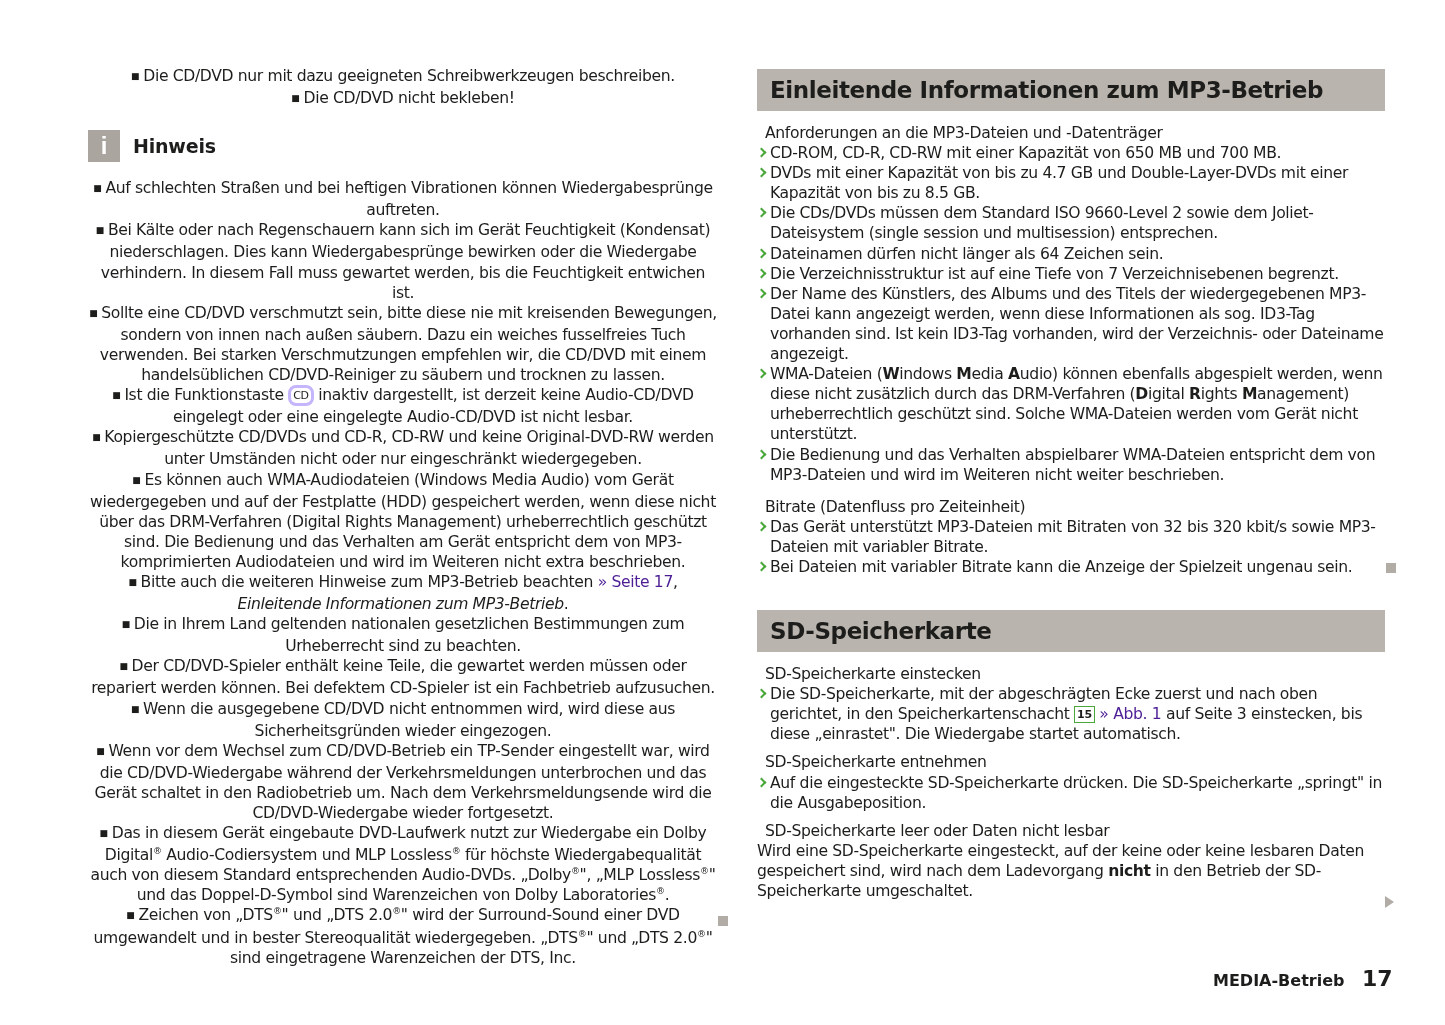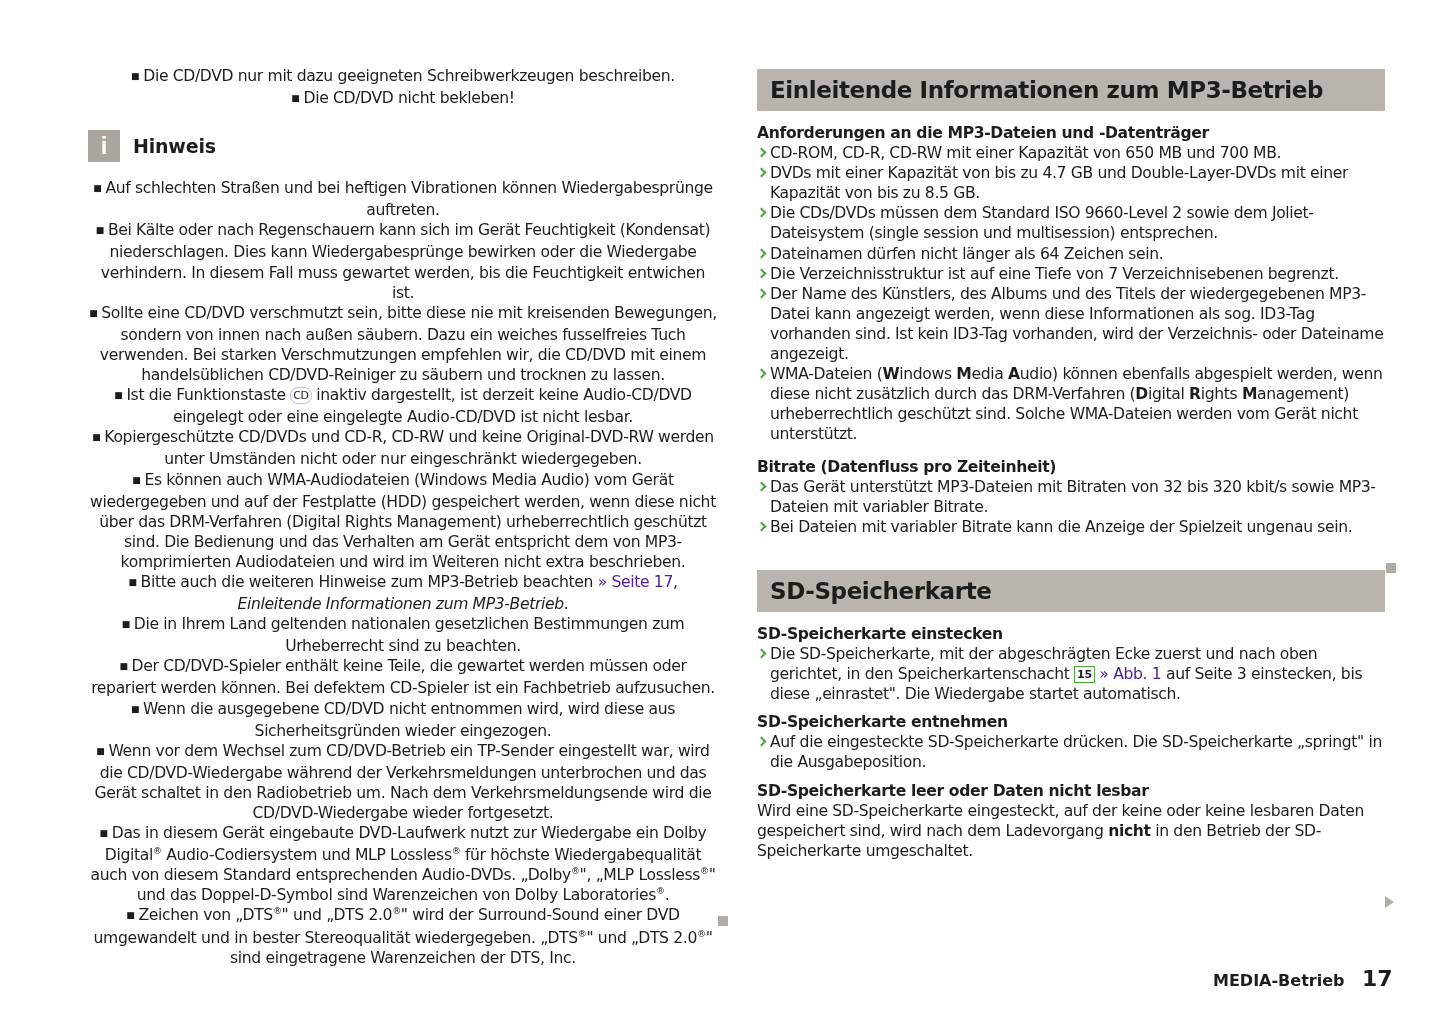--- a/index.html
+++ b/index.html
@@ -10,26 +10,26 @@
   .right { left: 757px; width: 628px; }
   p { margin: 0; }
   .bul::before { content: "\25A0"; font-size: 9px; position: relative; top: -2px; margin-right: 4px; }
   .hinweis { display: flex; align-items: center; margin: 20px 0 16px 0; }
   .hinweis .ibox { width: 32px; height: 32px; background: #aaa59e; color: #fff; display: flex;
                    align-items: center; justify-content: center; font-weight: bold; font-size: 24px;
                    font-family: "Liberation Sans", sans-serif; }
   .hinweis .ititle { margin-left: 13px; font-weight: bold; font-size: 19px; letter-spacing: -0.2px; }
   .link { color: #4c1d95; }
   .ital { font-style: italic; }
-  .cd-key { display: inline-block; border: 1px solid #c4b5fd; border-radius: 8px; font-size: 11px;
+  .cd-key { display: inline-block; border: 3px solid #c4b5fd; border-radius: 8px; font-size: 11px;
             line-height: 13px; padding: 1px 2px; vertical-align: 1px; }
   .end-mark { display: inline-block; width: 10px; height: 10px; background: #b1aca6; position: absolute; }
   .sec-head { background: #b9b4ae; height: 42px; display: flex; align-items: center; padding-left: 13px;
               font-weight: bold; font-size: 23px; letter-spacing: -0.4px; margin-bottom: 12px; }
-  .sub { font-weight: bold; margin-top: 8px; }
+  .sub { font-weight: normal; margin-top: 8px; margin-left: 8px; }
   .sub.first { margin-top: 0; }
   .arr { position: relative; padding-left: 13px; }
   .arr::before { content: ""; position: absolute; left: 1px; top: 6px; width: 5px; height: 5px;
                  border-right: 2.5px solid #4aa83a; border-top: 2.5px solid #4aa83a; transform: rotate(45deg); }
   .boxnum { display: inline-block; border: 1px solid #4aa83a; font-size: 11px; font-weight: bold; padding: 0 2px;
             line-height: 15px; vertical-align: 1px; }
   sup { font-size: 9px; line-height: 0; }
   .footer-title { position: absolute; left: 1213px; top: 971px; font-weight: bold; font-size: 16px; }
   .footer-num { position: absolute; left: 1362px; top: 966px; font-weight: bold; font-size: 22px; }
   .cont-arrow { position: absolute; left: 1385px; top: 896px; width: 0; height: 0;
@@ -66,20 +66,21 @@
 <div class="col right" style="top:69px;">
   <div class="sec-head">Einleitende Informationen zum MP3-Betrieb</div>
   <p class="sub first">Anforderungen an die MP3-Dateien und -Datenträger</p>
   <p class="arr">CD-ROM, CD-R, CD-RW mit einer Kapazität von 650 MB und 700 MB.</p>
   <p class="arr">DVDs mit einer Kapazität von bis zu 4.7 GB und Double-Layer-DVDs mit einer Kapazität von bis zu 8.5 GB.</p>
   <p class="arr">Die CDs/DVDs müssen dem Standard ISO 9660-Level 2 sowie dem Joliet-Dateisystem (single session und multisession) entsprechen.</p>
   <p class="arr">Dateinamen dürfen nicht länger als 64 Zeichen sein.</p>
   <p class="arr">Die Verzeichnisstruktur ist auf eine Tiefe von 7 Verzeichnisebenen begrenzt.</p>
   <p class="arr">Der Name des Künstlers, des Albums und des Titels der wiedergegebenen MP3-Datei kann angezeigt werden, wenn diese Informationen als sog. ID3-Tag vorhanden sind. Ist kein ID3-Tag vorhanden, wird der Verzeichnis- oder Dateiname angezeigt.</p>
   <p class="arr"><span>WMA-Dateien (</span><b>W</b><span>indows </span><b>M</b><span>edia </span><b>A</b><span>udio) können ebenfalls abgespielt werden, wenn diese nicht zusätzlich durch das DRM-Verfahren (</span><b>D</b><span>igital </span><b>R</b><span>ights </span><b>M</b><span>anagement) urheberrechtlich geschützt sind. Solche WMA-Dateien werden vom Gerät nicht unterstützt.</span></p>
+  <p class="arr">Die Bedienung und das Verhalten abspielbarer WMA-Dateien entspricht dem von MP3-Dateien und wird im Weiteren nicht weiter beschrieben.</p>
 
   <p class="sub" style="margin-top:12px;">Bitrate (Datenfluss pro Zeiteinheit)</p>
   <p class="arr">Das Gerät unterstützt MP3-Dateien mit Bitraten von 32 bis 320 kbit/s sowie MP3-Dateien mit variabler Bitrate.</p>
   <p class="arr">Bei Dateien mit variabler Bitrate kann die Anzeige der Spielzeit ungenau sein.</p>
 
   <div class="sec-head" style="margin-top:33px;">SD-Speicherkarte</div>
   <p class="sub first">SD-Speicherkarte einstecken</p>
   <p class="arr"><span>Die SD-Speicherkarte, mit der abgeschrägten Ecke zuerst und nach oben gerichtet, in den Speicherkartenschacht</span> <span class="boxnum">15</span> <span class="link">» Abb. 1</span> <span>auf Seite 3 einstecken, bis diese „einrastet". Die Wiedergabe startet automatisch.</span></p>
   <p class="sub">SD-Speicherkarte entnehmen</p>
   <p class="arr">Auf die eingesteckte SD-Speicherkarte drücken. Die SD-Speicherkarte „springt" in die Ausgabeposition.</p>

